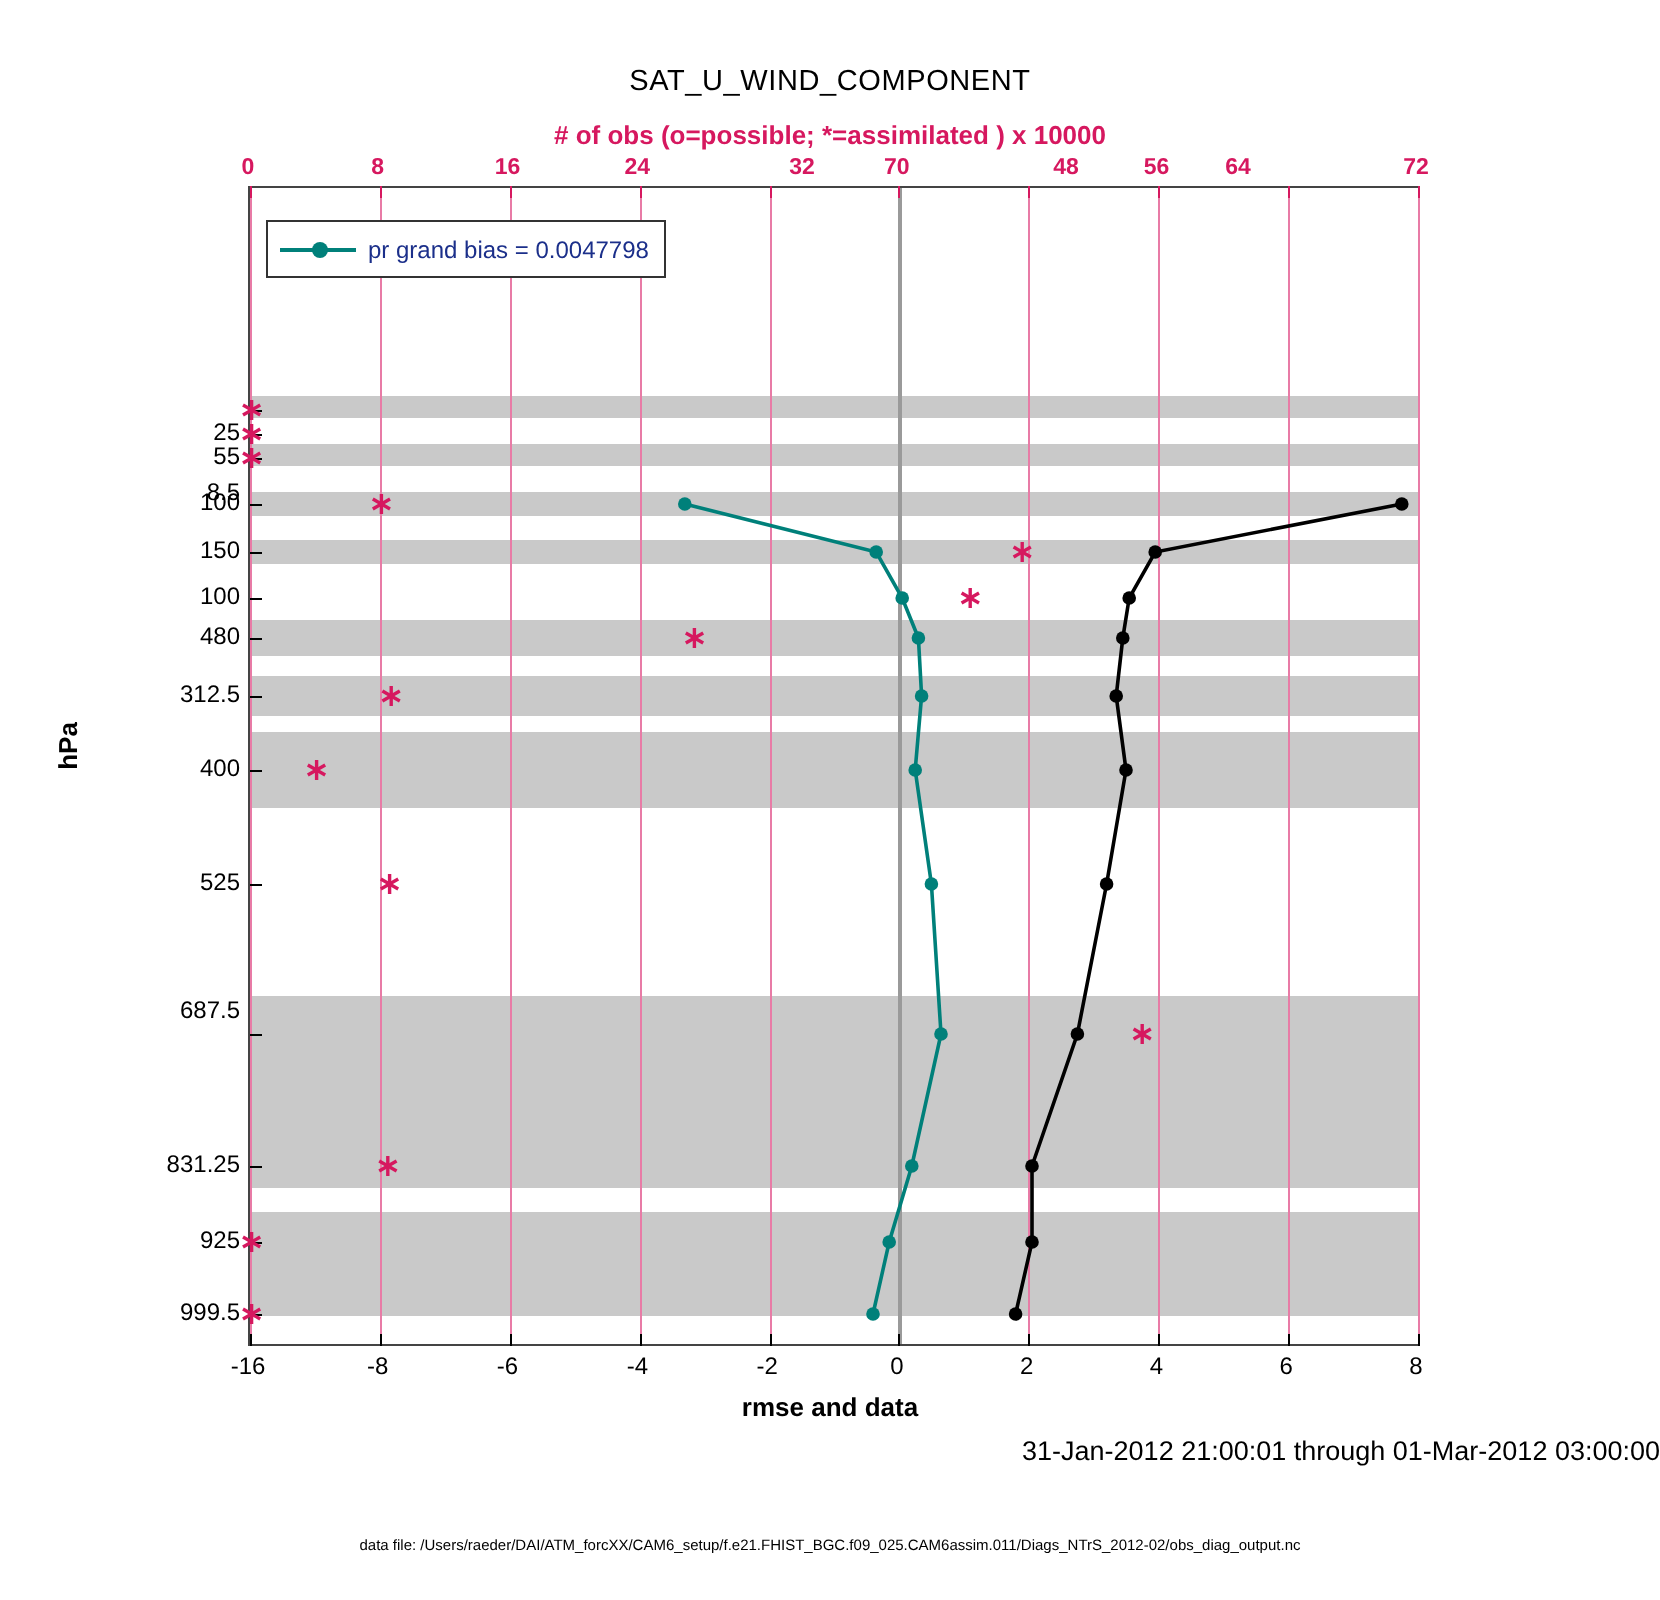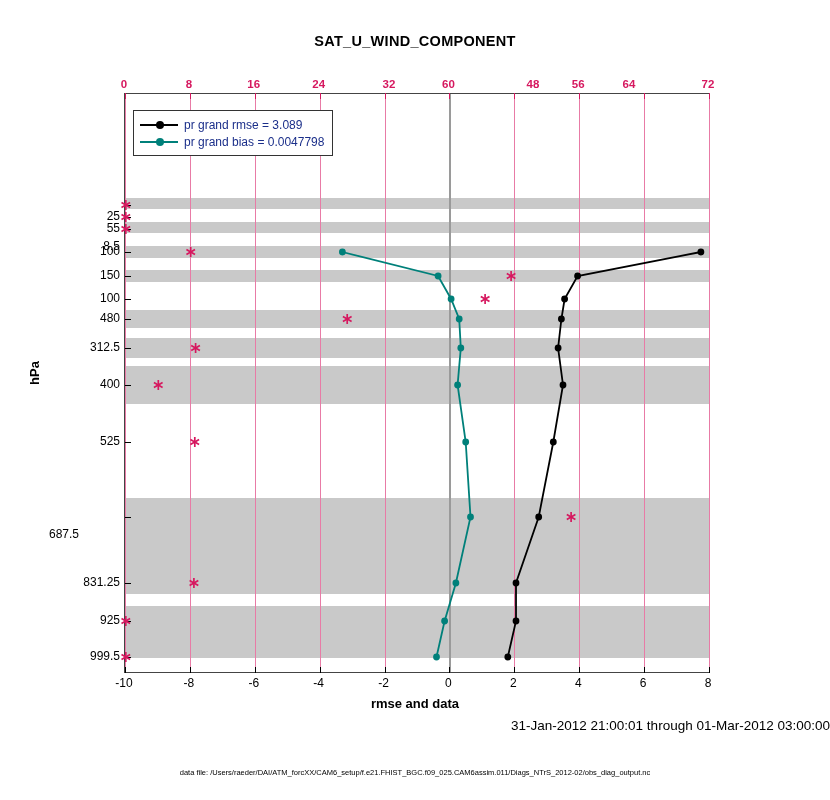--- a/index.html
+++ b/index.html
@@ -11,21 +11,21 @@
     overflow:hidden;
   }
   #root{position:relative;width:830px;height:800px;}
 
   .title1{
     position:absolute;left:0;top:12px;width:830px;text-align:center;
     font-size:14.5px;font-weight:bold;letter-spacing:0.2px;
   }
   .title2{
     position:absolute;left:0;top:33px;width:830px;text-align:center;
-    font-size:14.5px;font-weight:bold;letter-spacing:0.3px;
+    font-size:14.5px;font-weight:normal;letter-spacing:0.3px;
   }
   .toptitle{
     position:absolute;left:0;top:60px;width:830px;text-align:center;
     font-size:13px;font-weight:bold;color:#d6185f;
   }
 
   
   .plot{
     position:absolute;
     left:124px;top:93px;width:586px;height:580px;
@@ -95,46 +95,47 @@
   .legend .txt{font-size:12px;color:#1b2f8a;white-space:nowrap;}
 
   svg.series{position:absolute;left:0;top:0;width:100%;height:100%;overflow:visible;}
 </style>
 </head>
 <body>
 
 <div id="root">
 
   <div class="title2">SAT_U_WIND_COMPONENT</div>
+  <div class="toptitle"># of obs (o=possible;  *=assimilated ) x 10000</div>
 
   <div class="axis-top-labels" id="topLabels">
       <span style="left: 0px;">0</span>
       <span style="left: 64.8889px;">8</span>
       <span style="left: 129.778px;">16</span>
       <span style="left: 194.667px;">24</span>
-      <span style="left: 265px;">32</span>
-      <span style="left: 324.444px;">60</span>
+      <span style="left: 277px;">32</span>
+      <span style="left: 324.444px;">70</span>
       <span style="left: 409px;">48</span>
       <span style="left: 454.222px;">56</span>
-      <span style="left: 499px; padding-left: 12px;">64</span>
+      <span style="left: 489px; padding-left: 12px;">64</span>
       <span style="left: 584px;">72</span>
     </div>
 
   <div class="ylabels" id="yLabels">
       <span style="top: 111px; width: 112px; margin-top: 42px;">8.5</span>
       <span style="top: 123px; width: 112px;">25</span>
       <span style="top: 135px; width: 112px;">55</span>
       <span style="top: 158px; width: 112px;">100</span>
       <span style="top: 182px; width: 112px;">150</span>
       <span style="top: 205px; width: 112px;">100</span>
       <span style="top: 225px; width: 112px;">480</span>
       <span style="top: 254px; width: 112px;">312.5</span>
       <span style="top: 291px; width: 112px;">400</span>
       <span style="top: 348px; width: 112px;">525</span>
-      <span style="top: 441px; width: 112px; text-align: center;">687.5</span>
+      <span style="top: 412px; width: 112px;">687.5</span>
       <span style="top: 489px; width: 112px;">831.25</span>
       <span style="top: 527px; width: 112px;">925</span>
       <span style="top: 563px; width: 112px;">999.5</span>
     </div>
   <div class="yaxis-title">hPa</div>
 
   <div class="plot" id="plot">
     <div class="bands" id="bands">
         <div class="band" style="top: 104px; height: 11px;"></div>
         <div class="band" style="top: 128px; height: 11px;"></div>
@@ -284,45 +285,38 @@
         </g>
         <g stroke="#d6185f" stroke-width="1.7">
           <line x1="0.8" y1="568.0" x2="0.8" y2="558.0"></line>
           <line x1="-3.5" y1="565.5" x2="5.1" y2="560.5"></line>
           <line x1="-3.5" y1="560.5" x2="5.1" y2="565.5"></line>
         </g>
       </svg>
   </div>
 
   <div class="axis-bot-labels" id="botLabels">
-      <span style="left: 0px;">-10</span>
+      <span style="left: 0px;">-16</span>
       <span style="left: 64.8889px;">-8</span>
       <span style="left: 129.778px;">-6</span>
       <span style="left: 194.667px;">-4</span>
       <span style="left: 259.556px;">-2</span>
       <span style="left: 324.444px;">0</span>
       <span style="left: 389.333px;">2</span>
       <span style="left: 454.222px;">4</span>
       <span style="left: 519.111px;">6</span>
       <span style="left: 584px;">8</span>
     </div>
   <div class="xaxis-title">rmse and data</div>
   <div class="daterange">31-Jan-2012 21:00:01 through 01-Mar-2012 03:00:00</div>
   <div class="footer">data file: /Users/raeder/DAI/ATM_forcXX/CAM6_setup/f.e21.FHIST_BGC.f09_025.CAM6assim.011/Diags_NTrS_2012-02/obs_diag_output.nc</div>
 
   <div class="legend">
     <div class="row">
       <span class="sample">
-        <span class="ln" id="lnR" style="background: rgb(0, 0, 0);"></span>
-          <span class="dot" id="dtR" style="background: rgb(0, 0, 0);"></span>
-      </span>
-      <span class="txt">pr grand rmse = 3.089</span>
-    </div>
-    <div class="row">
-      <span class="sample">
         <span class="ln" id="lnB" style="background: rgb(0, 128, 122);"></span>
           <span class="dot" id="dtB" style="background: rgb(0, 128, 122);"></span>
       </span>
       <span class="txt">pr grand bias = 0.0047798</span>
     </div>
   </div>
 
 </div>
 
 </body></html>

